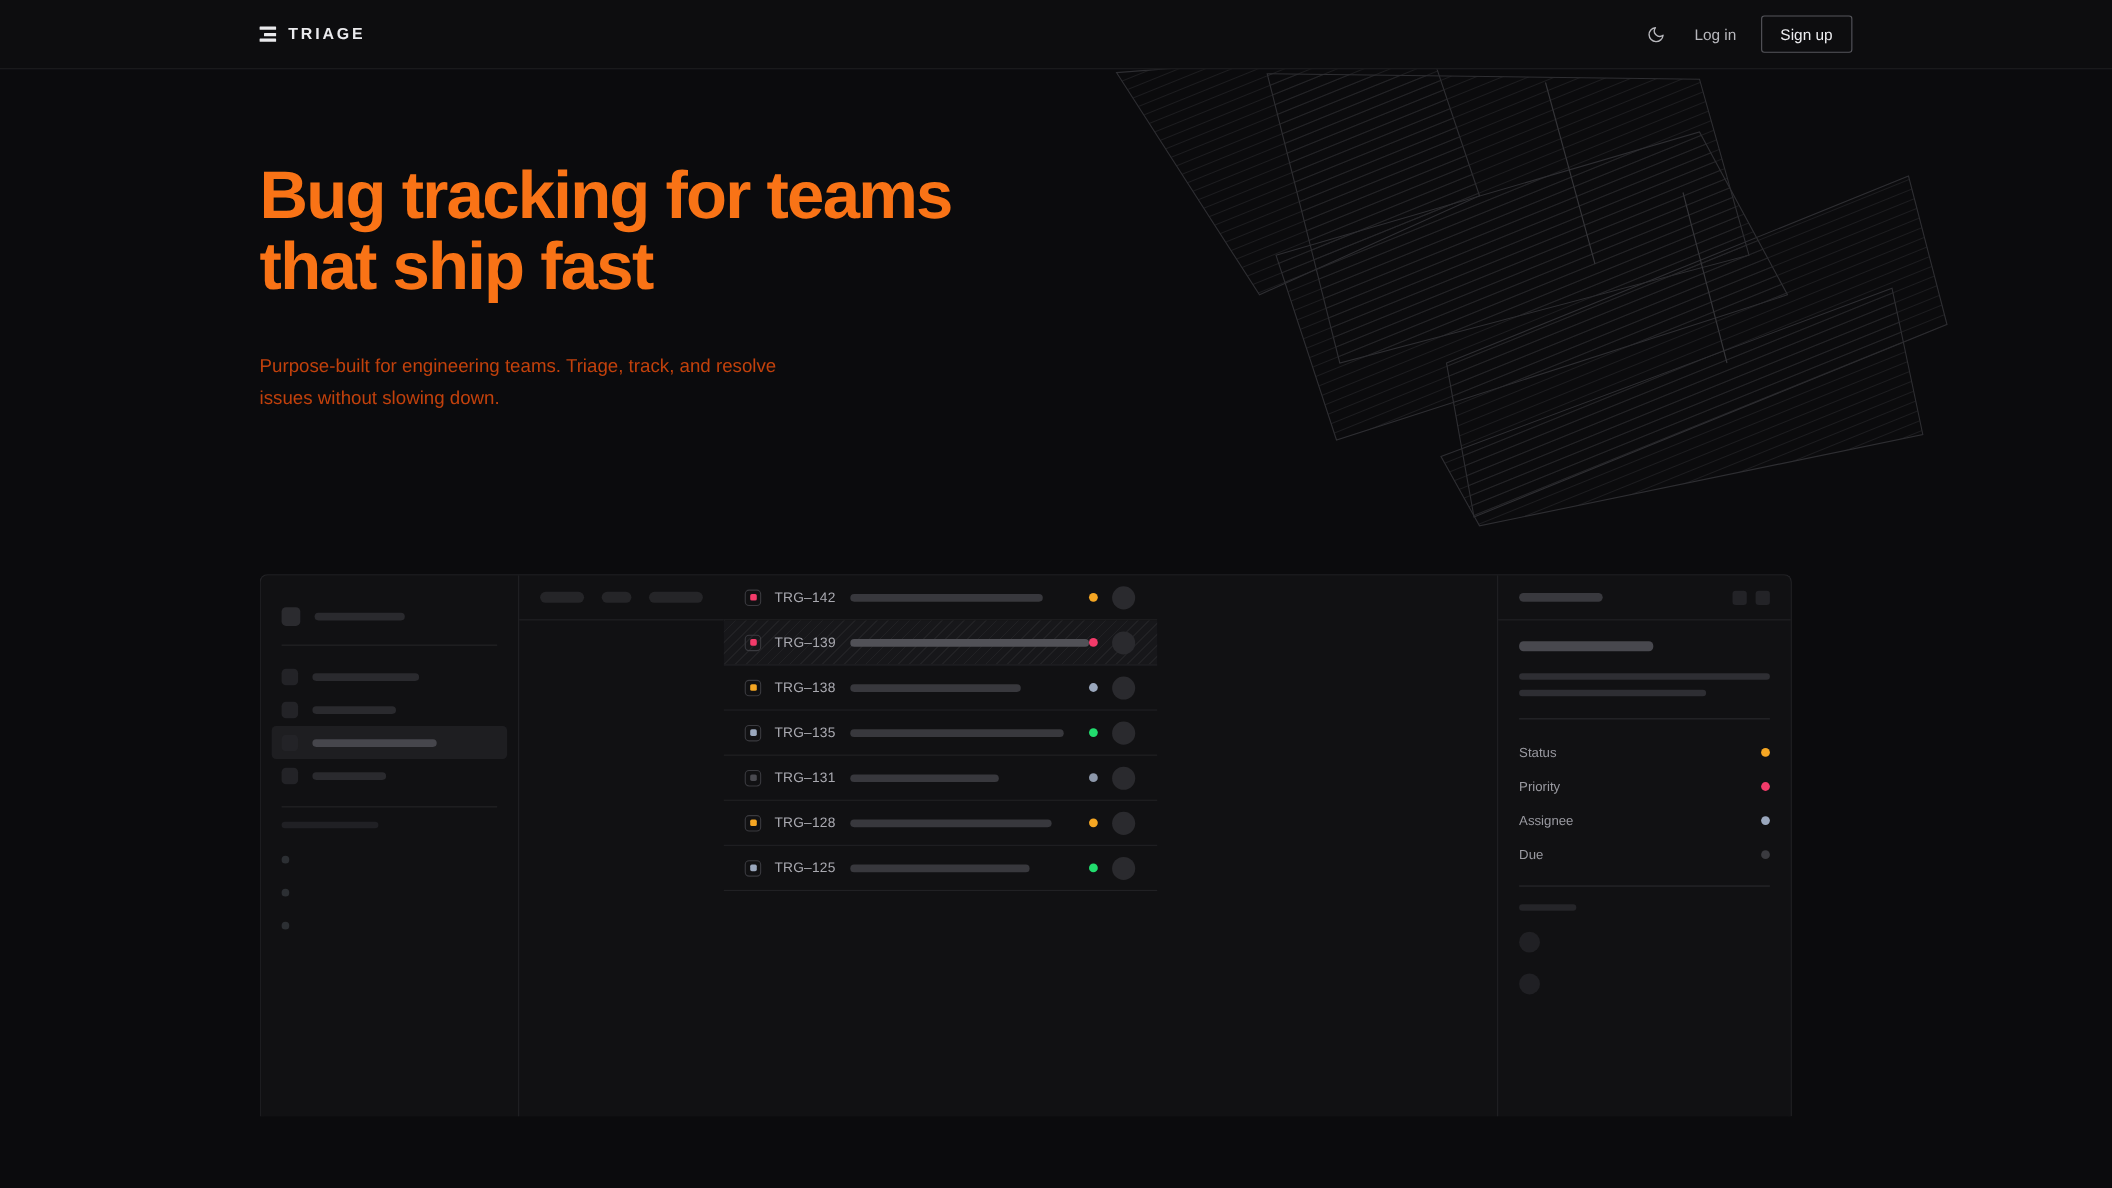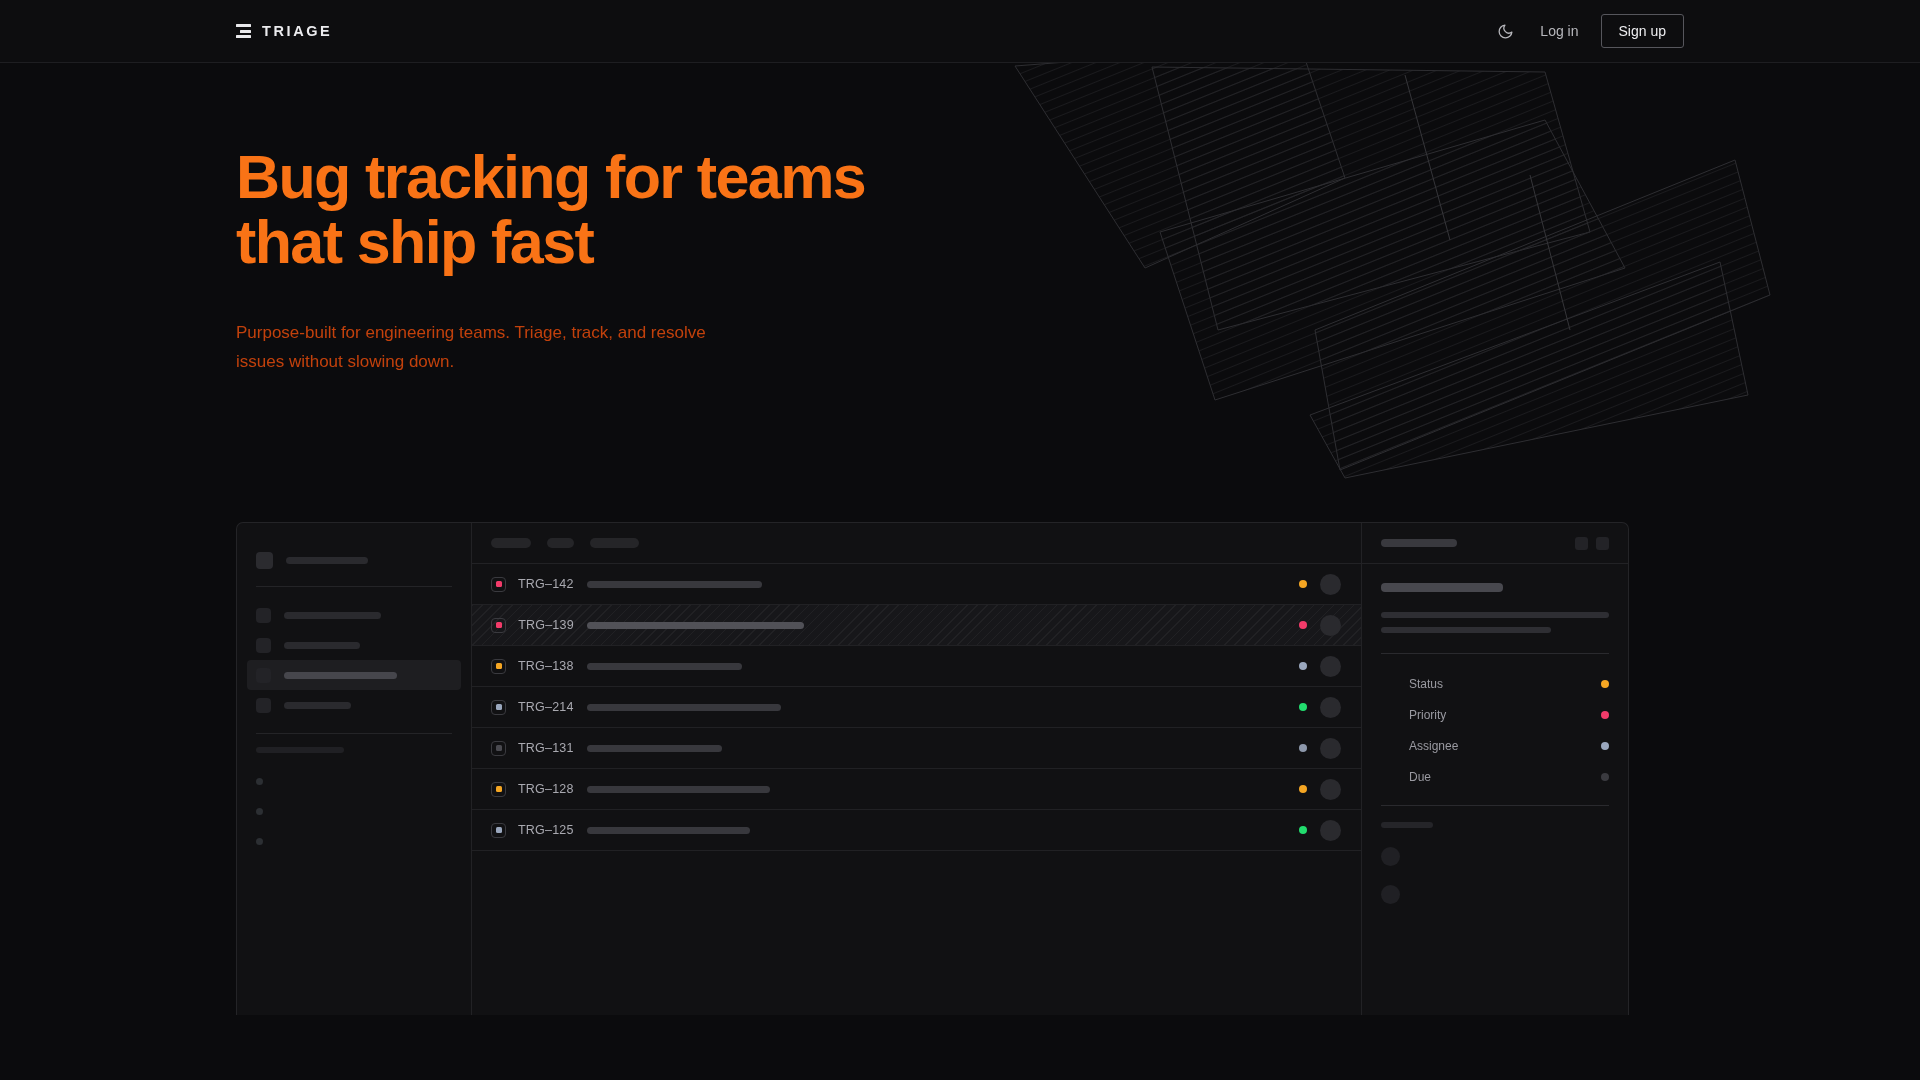--- a/index.html
+++ b/index.html
@@ -69,21 +69,21 @@
   .sb-bar{height:7px;border-radius:4px;background:#2a2a2e;}
   .sb-divider{height:1px;background:#242427;margin:13px 0;}
   .sb-item{display:flex;align-items:center;gap:13px;height:30px;padding:0 9px;margin:0 -9px;border-radius:4px;}
   .sb-item.active{background:#1e1e21;}
   .sb-item.active .sb-bar{background:#46464c;}
   .sb-label{height:6px;width:88px;border-radius:3px;background:#202024;margin:7px 0 13px 0;}
   .sb-dot{width:7px;height:7px;border-radius:50%;background:#2c2f33;}
   .sb-dotrow{display:flex;align-items:center;height:30px;}
 
   
-  .mock-list{flex:1 1 auto;border-right:1px solid #222225;display:flex;flex-direction:column;}
+  .mock-list{flex:1 1 auto;border-right:1px solid #222225;display:flex;flex-direction:row;}
   .list-toolbar{height:41px;border-bottom:1px solid #222225;display:flex;align-items:center;gap:16px;padding:0 19px;}
   .chip{height:10px;border-radius:6px;background:#252528;}
   .issue-row{
     height:41px;border-bottom:1px solid #212124;display:flex;align-items:center;
     padding:0 0 0 19px;position:relative;
   }
   .issue-row.highlight{
     background:
       repeating-linear-gradient(135deg,
         rgba(255,255,255,.045) 0px, rgba(255,255,255,.045) 1px,
@@ -106,21 +106,21 @@
   
   .mock-detail{width:266px;flex:0 0 266px;display:flex;flex-direction:column;}
   .detail-head{height:41px;border-bottom:1px solid #222225;display:flex;align-items:center;padding:0 19px;}
   .dh-bar{height:8px;width:76px;border-radius:4px;background:#39393e;}
   .dh-btns{margin-left:auto;display:flex;gap:8px;}
   .dh-btn{width:13px;height:13px;border-radius:3px;background:#232327;}
   .detail-body{padding:19px;flex:1;}
   .d-title{height:9px;width:122px;border-radius:4px;background:#48484e;}
   .d-line{height:6px;border-radius:3px;background:#2e2e33;margin-top:11px;}
   .d-divider{height:1px;background:#2a2a2e;margin:20px 0 14px 0;}
-  .meta-row{display:flex;align-items:center;justify-content:space-between;height:31px;margin-left:28px;}
+  .meta-row{display:flex;align-items:center;justify-content:space-between;height:31px;}
   .meta-label{font-size:12px;color:#9a9aa1;}
   .meta-dot{width:8px;height:8px;border-radius:50%;}
   .d-divider2{height:1px;background:#2a2a2e;margin:13px 0 16px 0;}
   .d-sublabel{height:6px;width:52px;border-radius:3px;background:#252529;}
   .cmt{width:19px;height:19px;border-radius:50%;background:#202024;margin-top:19px;}
 </style>
 </head>
 <body>
 
 <svg id="bg-decor" viewBox="0 0 1920 1080">
@@ -248,21 +248,21 @@
           <span class="row-title" style="width:155px"></span>
           <span class="row-right">
             <span class="st-dot" style="background:#9aa7bd"></span>
             <span class="avatar"></span>
           </span>
         </div>
         <div class="issue-row">
           <span class="pri-box">
             <span class="pri-dot" style="background:#9aa7bd"></span>
           </span>
-          <span class="issue-key">TRG–214</span>
+          <span class="issue-key">TRG–135</span>
           <span class="row-title" style="width:194px"></span>
           <span class="row-right">
             <span class="st-dot" style="background:#22dd6e"></span>
             <span class="avatar"></span>
           </span>
         </div>
         <div class="issue-row">
           <span class="pri-box">
             <span class="pri-dot" style="background:#4a4a50"></span>
           </span>

